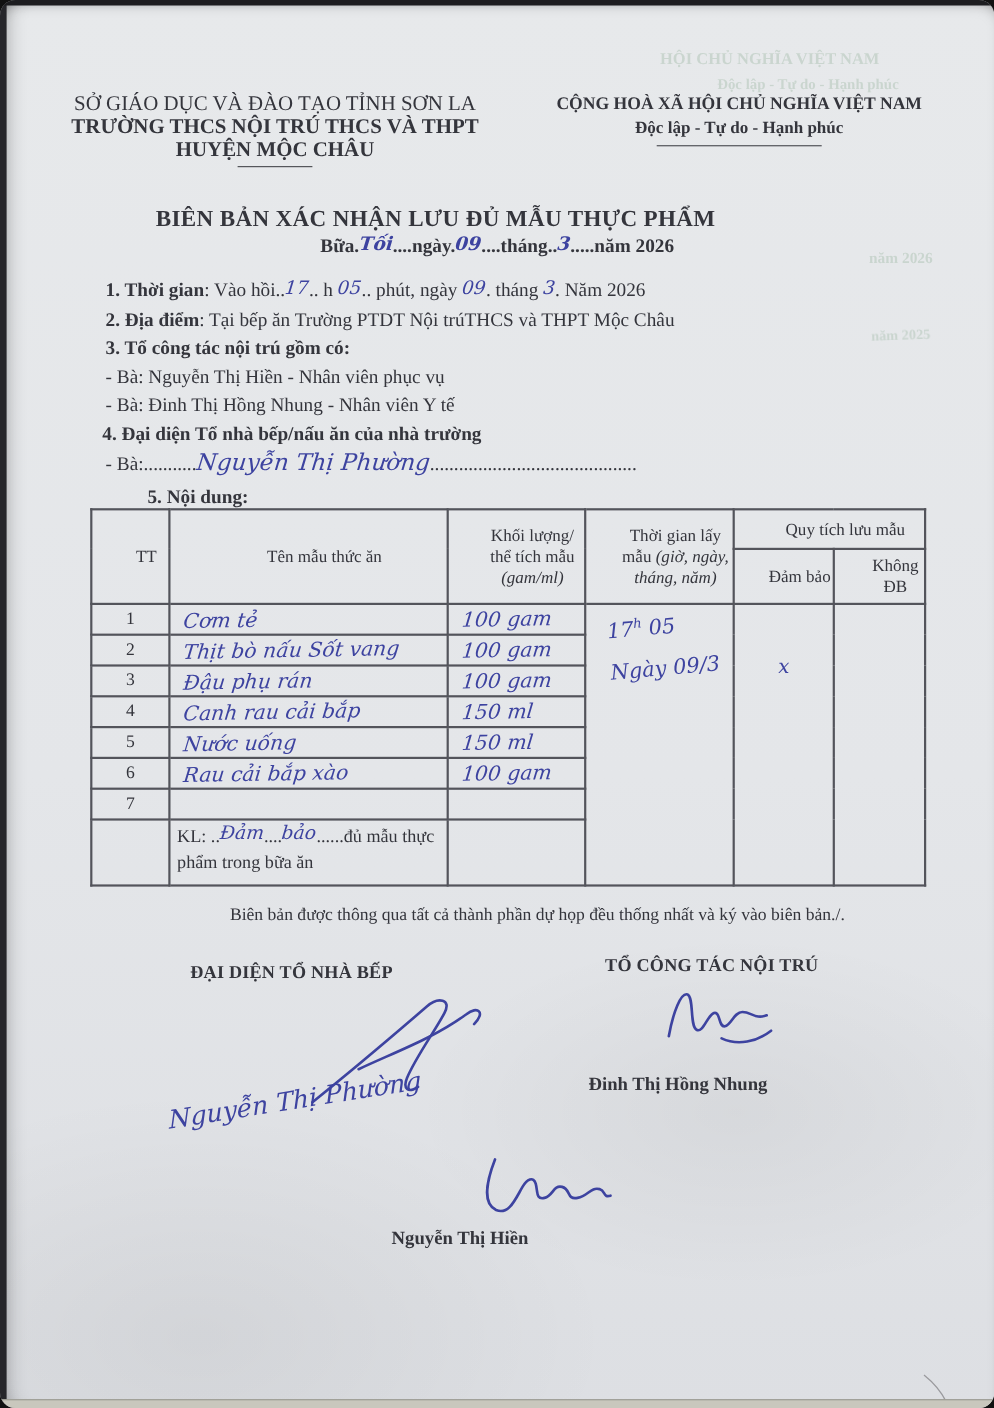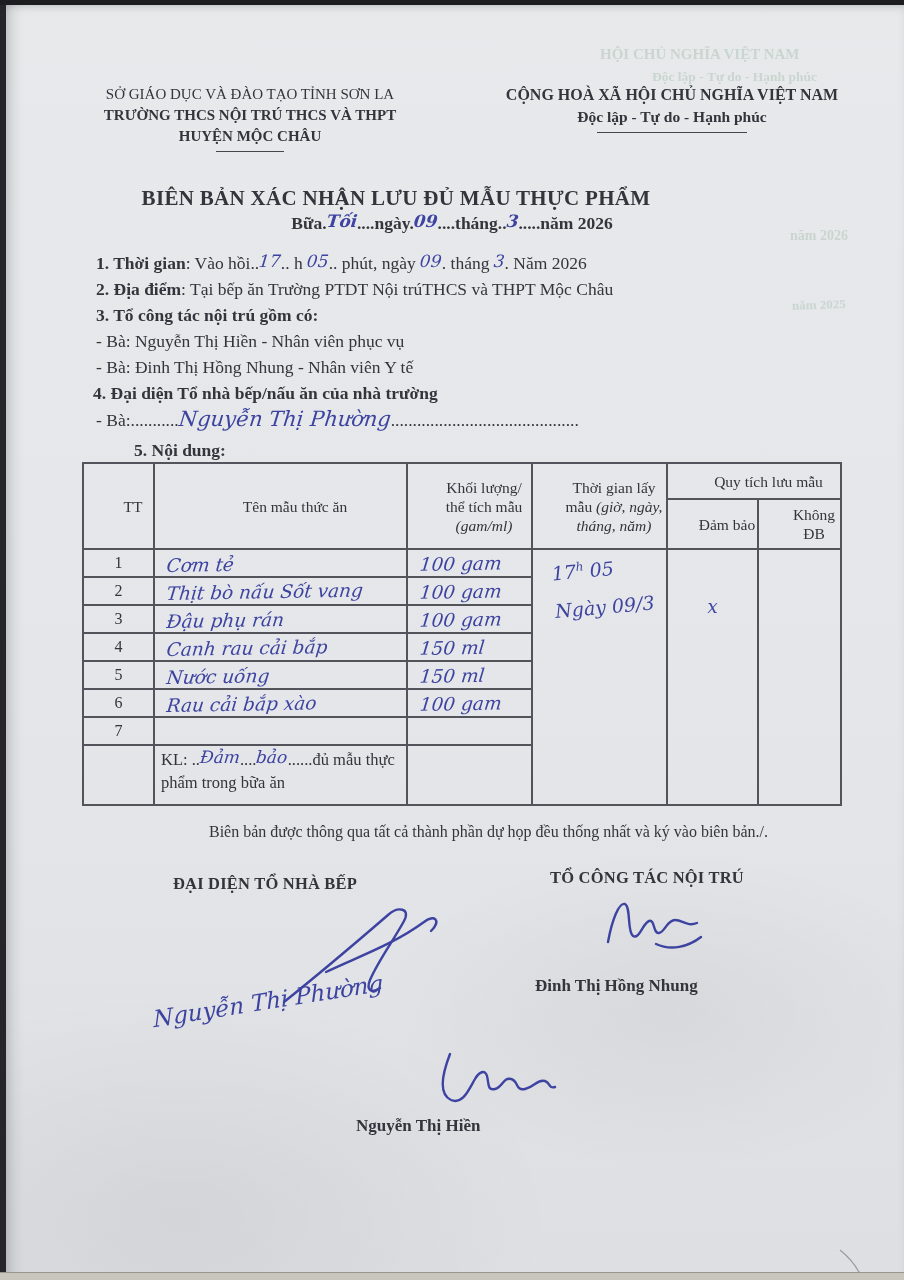--- a/index.html
+++ b/index.html
@@ -4,27 +4,28 @@
 <style>
   html,body{margin:0;padding:0;background:#111;}
   .page{
     position:relative;width:904px;height:1280px;overflow:hidden;
     font-family:"Liberation Serif","DejaVu Serif",serif;color:#34353c;
     background:
       radial-gradient(ellipse 420px 230px at 74% 79%, rgba(0,0,0,0.045), transparent 70%),
       radial-gradient(ellipse 500px 300px at 20% 95%, rgba(0,0,0,0.05), transparent 75%),
       linear-gradient(180deg,#e7e9eb 0%,#e4e6e9 55%,#dddfe3 100%);
     box-shadow:inset 16px 0 20px -14px rgba(0,0,0,.45), inset 0 10px 14px -10px rgba(0,0,0,.5);
+    border-radius:14px;
   }
   .edge-left{position:absolute;left:0;top:0;width:6px;height:1280px;background:#26262a;}
   .edge-top{position:absolute;left:0;top:0;width:904px;height:5px;background:#1d1d20;}
   .edge-bottom{position:absolute;left:0;bottom:0;width:904px;height:7px;background:#c9c7bd;border-top:1px solid #97978f;}
   .b{font-weight:bold;}
   .hdr{position:absolute;top:84px;left:34px;width:860px;display:flex;}
-  .hdr-left{width:432px;text-align:center;font-size:15px;line-height:21px;font-family:Liberation Serif, serif;}
+  .hdr-left{width:432px;text-align:center;font-size:19px;line-height:21px;font-family:Liberation Serif, serif;}
   .hdr-right{width:400px;margin-left:6px;text-align:center;font-size:16px;line-height:22px;}
   .rule{border-top:1.6px solid #45464c;margin:4px auto 0 auto;}
   .title{position:absolute;top:186px;left:0;width:792px;text-align:center;font-size:21px;font-weight:bold;letter-spacing:.3px;}
   .subtitle{position:absolute;top:213px;left:0;width:904px;text-align:center;font-size:17.5px;font-weight:bold;}
   .hw{font-family:"DejaVu Serif","Liberation Serif",serif;font-style:italic;color:#3d43a0;transform:skewX(-6deg);display:inline-block;}
   .hw-sm{font-size:17px;position:relative;top:-2px;}
   .items{position:absolute;top:250px;left:96px;width:760px;font-size:17.5px;line-height:26px;}
   .items .row{white-space:nowrap;}
   .tbl{position:absolute;top:462px;left:82px;border-collapse:collapse;table-layout:fixed;font-size:15.5px;}
   .tbl th,.tbl td{border:2px solid #53545b;padding:0;vertical-align:middle;overflow:hidden;}

